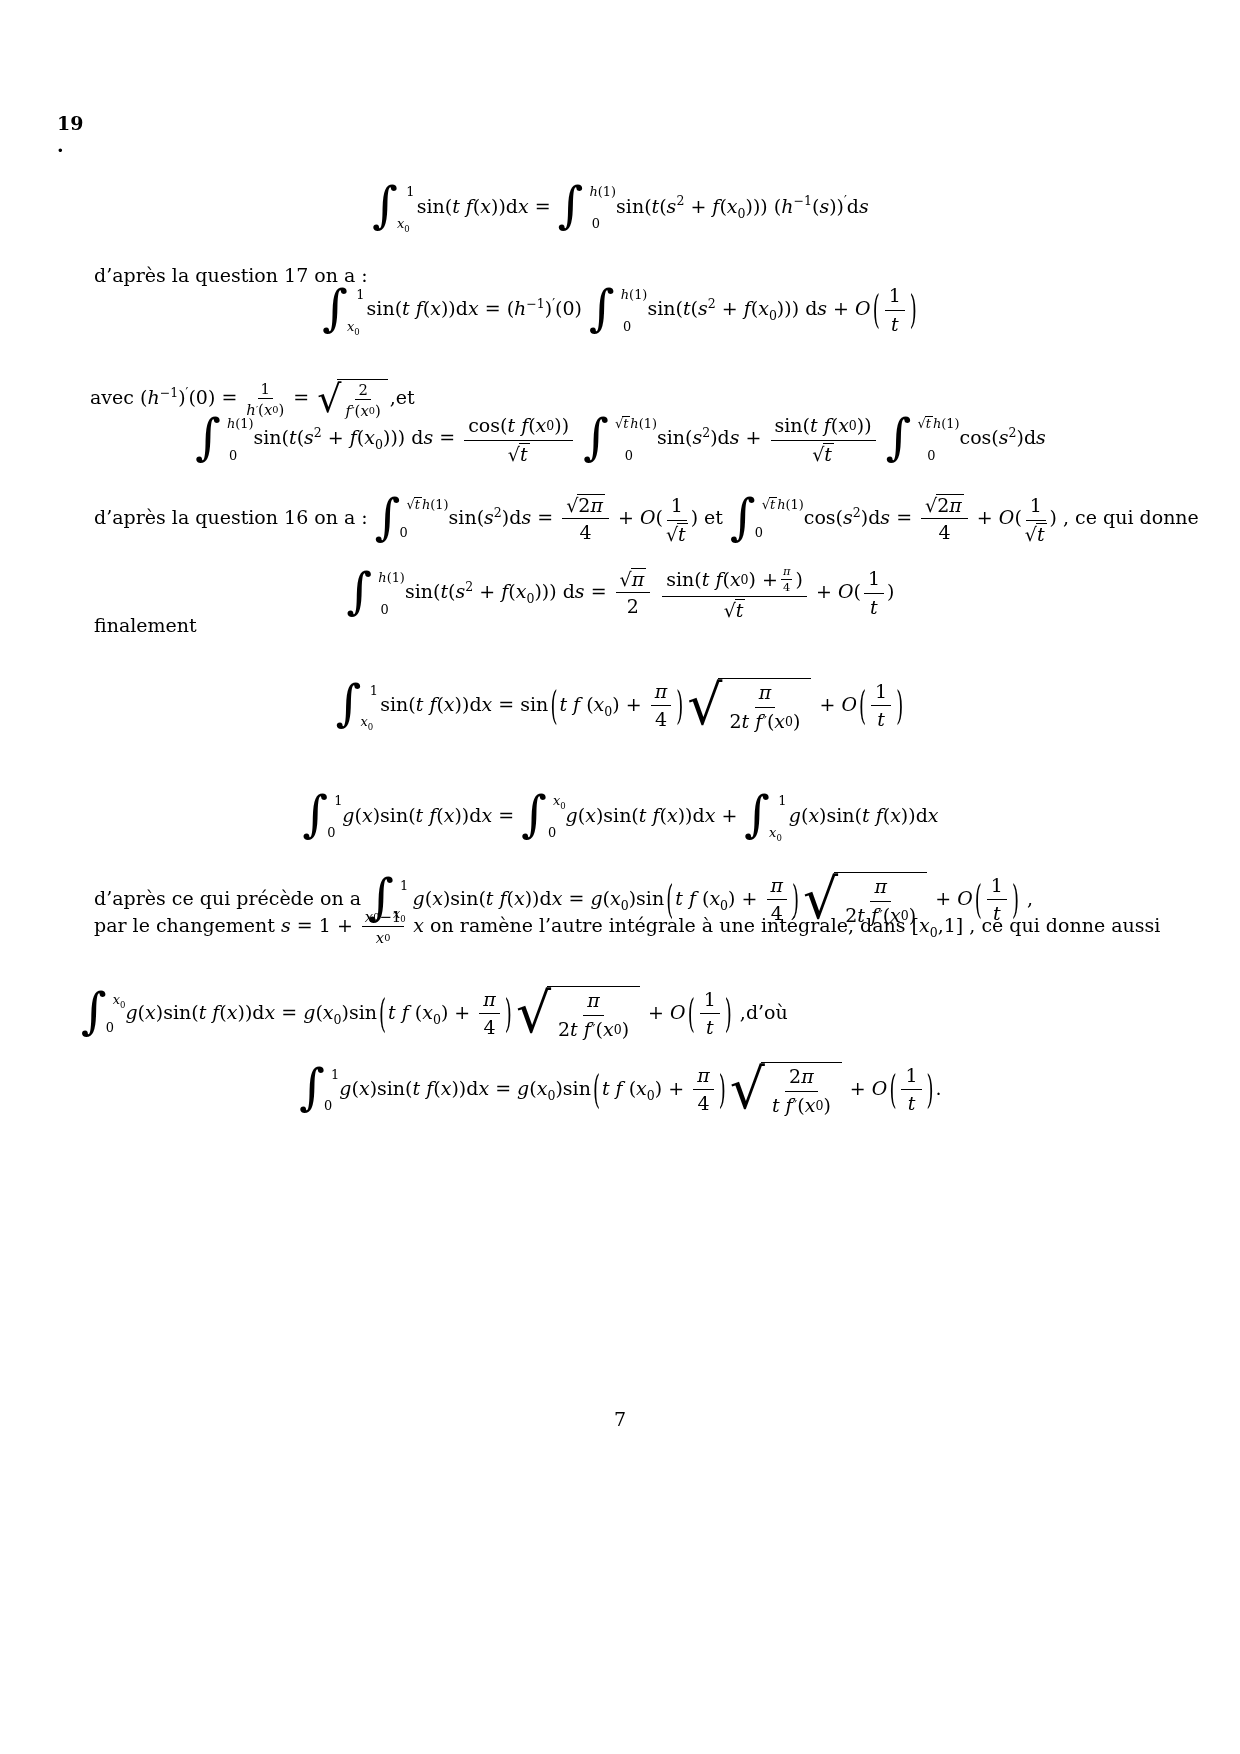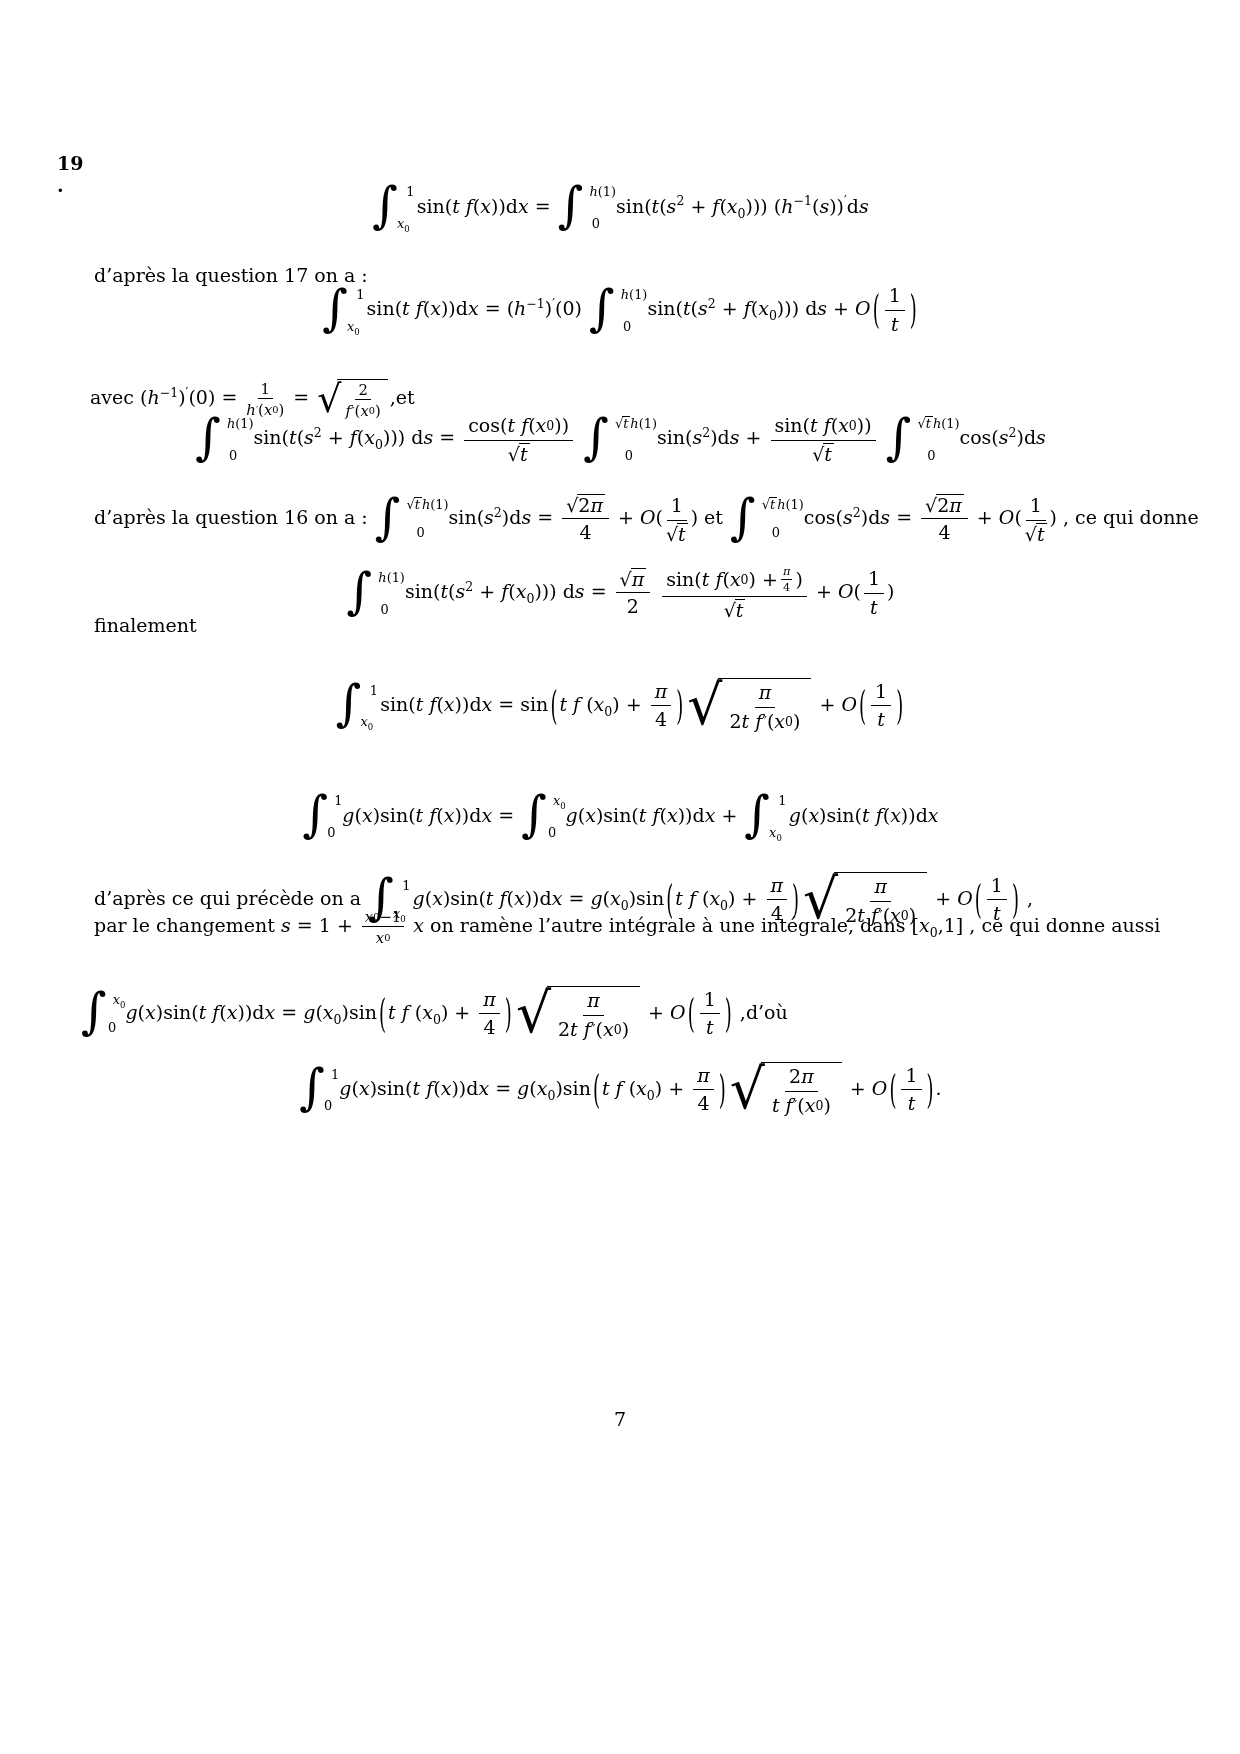--- a/index.html
+++ b/index.html
@@ -7,24 +7,24 @@
   .page{
     position:relative;width:1240px;height:1754px;background:#fff;color:#000;
     font-family:"DejaVu Serif","Liberation Serif",serif;font-size:19px;overflow:hidden;
   }
   .abs{position:absolute;white-space:nowrap;}
   i{font-style:italic;}
   sup,sub{font-size:0.66em;line-height:0;}
   sup{vertical-align:super;}
   sub{vertical-align:sub;}
   .item{display:flex;white-space:normal;}
-  .inum{font-weight:bold;width:37px;flex:none;margin-top:40px;}
+  .inum{font-weight:bold;width:37px;flex:none;}
   .ibody{line-height:1.68;}
   .eq{width:100%;text-align:center;}
-  .mline{line-height:1.4;text-align:center;}
+  .mline{line-height:1.4;}
   
   .int{display:inline-flex;align-items:center;vertical-align:middle;margin:0 2px 0 1px;}
   .is{font-size:2.6em;line-height:1;transform:translateY(-2px);}
   .lm{display:inline-flex;flex-direction:column;justify-content:space-between;font-size:0.68em;height:3.6em;margin-left:1px;margin-right:3px;}
   .lu{display:block;transform:translateX(5px);}
   .ld{display:block;margin-top:auto;transform:translateX(-2px);}
   
   .frac{display:inline-flex;flex-direction:column;align-items:center;vertical-align:middle;margin:0 3px;line-height:1.25;}
   .frac>.fn{border-bottom:1.5px solid #000;padding:0 4px 2px;display:inline-flex;align-items:center;justify-content:center;}
   .frac>.fd{padding-top:2px;display:inline-flex;align-items:center;justify-content:center;}

